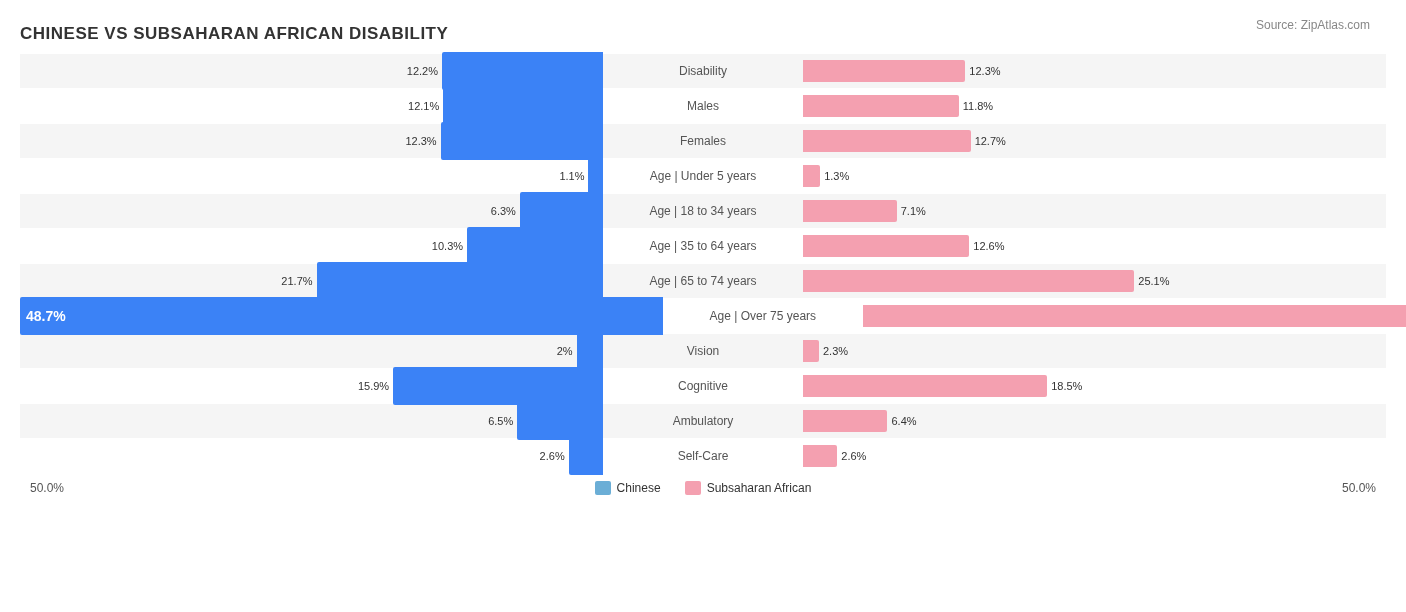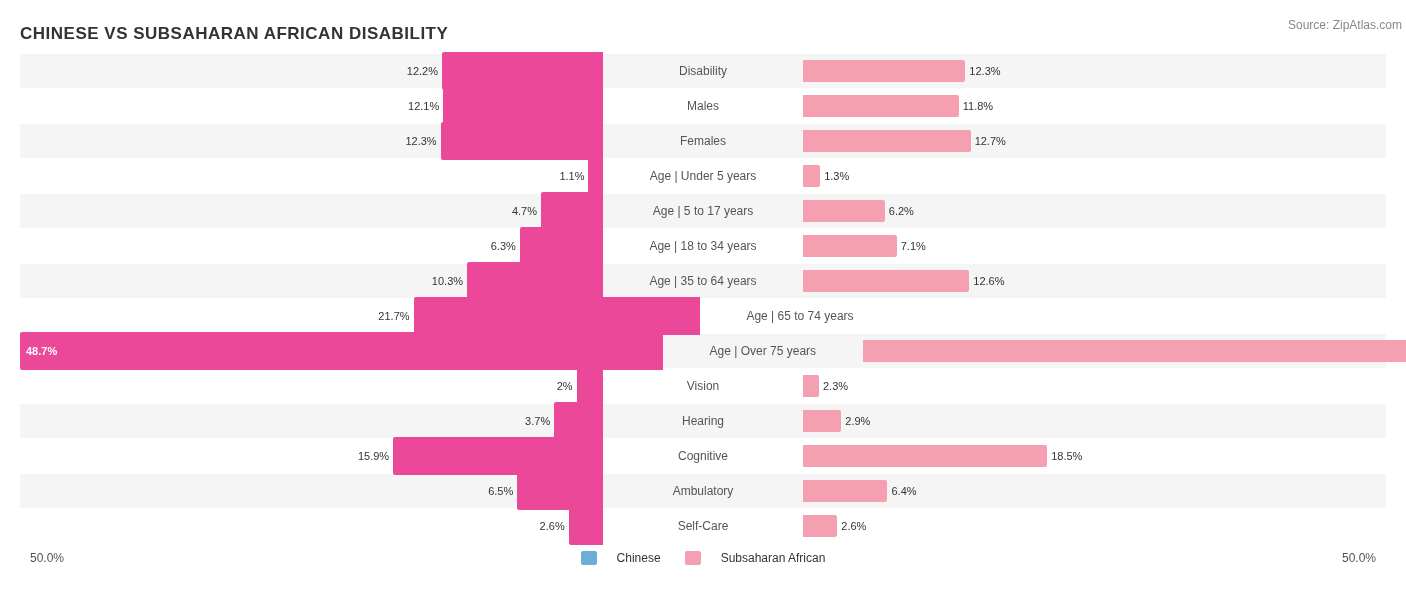--- a/index.html
+++ b/index.html
@@ -19,21 +19,21 @@
       font-size: 17px;
       font-weight: bold;
       color: #333;
       margin-bottom: 4px;
       text-transform: uppercase;
       letter-spacing: 0.5px;
     }
     .source {
       position: absolute;
       top: 18px;
-      right: 4px;
+      right: 36px;
       font-size: 12px;
       color: #888;
     }
     .chart-area {
       margin-top: 10px;
       position: relative;
     }
     .row {
       display: flex;
       align-items: center;
@@ -65,21 +65,21 @@
     .label-center {
       width: 200px;
       text-align: center;
       font-size: 12px;
       color: #555;
       flex-shrink: 0;
       z-index: 2;
       white-space: nowrap;
     }
     .bar-blue {
-      background: #ec4899;
+      background: #3b82f6;
       height: 38px;
       border-radius: 2px 0 0 2px;
       display: flex;
       align-items: center;
       justify-content: flex-end;
       position: relative;
       text-align: right;
     }
     .bar-pink {
       background: #f4a0b0;
@@ -98,21 +98,21 @@
       white-space: nowrap;
     }
     .bar-val-right {
       font-size: 11px;
       color: #333;
       position: absolute;
       left: calc(100% + 4px);
       white-space: nowrap;
     }
     .bar-val-inside-left {
-      font-size: 11px;
+      font-size: 14px;
       color: #fff;
       position: absolute;
       left: 6px;
       white-space: nowrap;
       font-weight: bold;
     }
     .footer {
       display: flex;
       justify-content: space-between;
       align-items: flex-start;
@@ -132,21 +132,21 @@
     .legend {
       display: flex;
       align-items: center;
       justify-content: center;
       gap: 24px;
       flex: 1;
     }
     .legend-item {
       display: flex;
       align-items: center;
-      gap: 20px;
+      gap: 6px;
       font-size: 12px;
       color: #333;
     }
     .legend-box {
       width: 16px;
       height: 14px;
       border-radius: 2px;
     }
     .blue-box { background: #6baed6; }
     .pink-box { background: #f4a0b0; }
@@ -206,33 +206,20 @@
     </div>
     <div class="label-center">Age | Under 5 years</div>
     <div class="right-bar-wrap">
       <div class="bar-pink" style="width:17.16px">
         <span class="bar-val-right">1.3%</span>
       </div>
     </div>
   </div>
       <div class="row">
     <div class="left-bar-wrap">
-      <div class="bar-blue" style="width:62.04px">
-        <span class="bar-val-left">4.7%</span>
-      </div>
-    </div>
-    <div class="label-center">Age | 5 to 17 years</div>
-    <div class="right-bar-wrap">
-      <div class="bar-pink" style="width:81.84px">
-        <span class="bar-val-right">6.2%</span>
-      </div>
-    </div>
-  </div>
-      <div class="row">
-    <div class="left-bar-wrap">
       <div class="bar-blue" style="width:83.16px">
         <span class="bar-val-left">6.3%</span>
       </div>
     </div>
     <div class="label-center">Age | 18 to 34 years</div>
     <div class="right-bar-wrap">
       <div class="bar-pink" style="width:93.71999999999998px">
         <span class="bar-val-right">7.1%</span>
       </div>
     </div>
@@ -250,20 +237,25 @@
       </div>
     </div>
   </div>
       <div class="row">
     <div class="left-bar-wrap">
       <div class="bar-blue" style="width:286.44px">
         <span class="bar-val-left">21.7%</span>
       </div>
     </div>
     <div class="label-center">Age | 65 to 74 years</div>
+    <div class="right-bar-wrap">
+      <div class="bar-pink" style="width:331.32px">
+        <span class="bar-val-right">25.1%</span>
+      </div>
+    </div>
   </div>
       <div class="row">
     <div class="left-bar-wrap">
       <div class="bar-blue" style="width:642.84px">
         <span class="bar-val-inside-left">48.7%</span>
       </div>
     </div>
     <div class="label-center">Age | Over 75 years</div>
     <div class="right-bar-wrap">
       <div class="bar-pink" style="width:636.24px">
@@ -274,33 +266,20 @@
       <div class="row">
     <div class="left-bar-wrap">
       <div class="bar-blue" style="width:26.400000000000002px">
         <span class="bar-val-left">2%</span>
       </div>
     </div>
     <div class="label-center">Vision</div>
     <div class="right-bar-wrap">
       <div class="bar-pink" style="width:16px">
         <span class="bar-val-right">2.3%</span>
-      </div>
-    </div>
-  </div>
-      <div class="row">
-    <div class="left-bar-wrap">
-      <div class="bar-blue" style="width:48.84px">
-        <span class="bar-val-left">3.7%</span>
-      </div>
-    </div>
-    <div class="label-center">Hearing</div>
-    <div class="right-bar-wrap">
-      <div class="bar-pink" style="width:38.279999999999994px">
-        <span class="bar-val-right">2.9%</span>
       </div>
     </div>
   </div>
       <div class="row">
     <div class="left-bar-wrap">
       <div class="bar-blue" style="width:209.88px">
         <span class="bar-val-left">15.9%</span>
       </div>
     </div>
     <div class="label-center">Cognitive</div>

